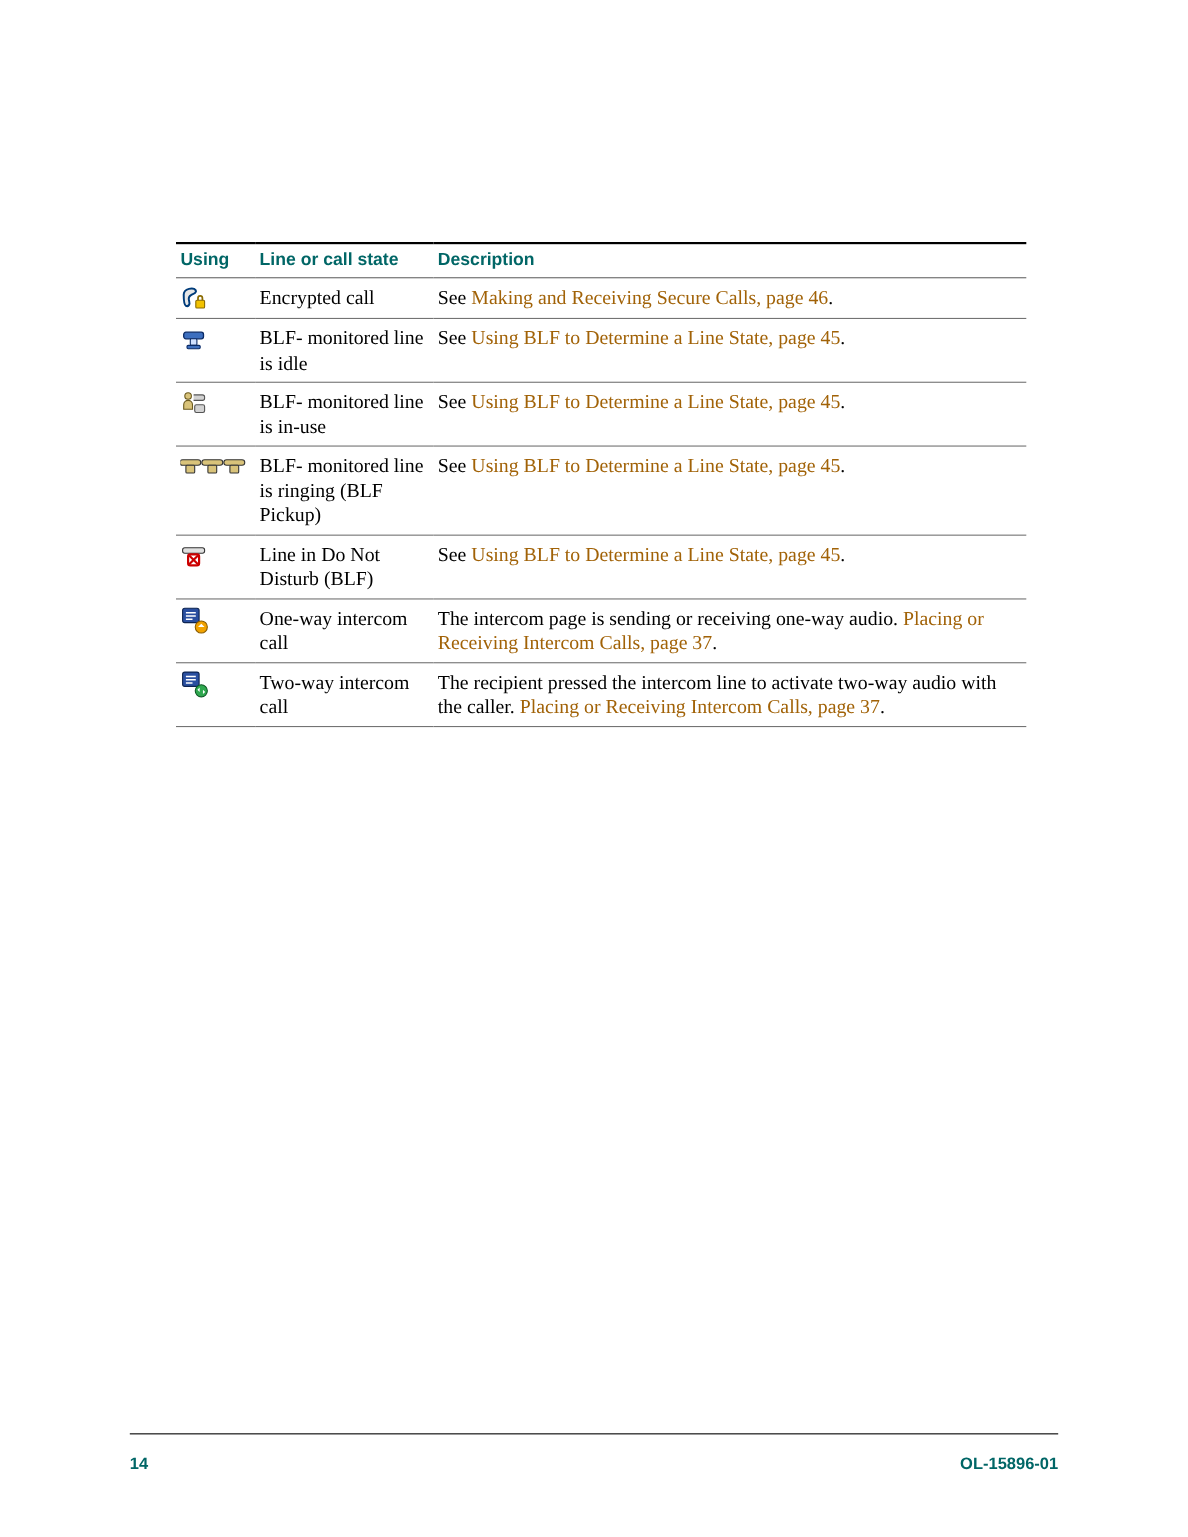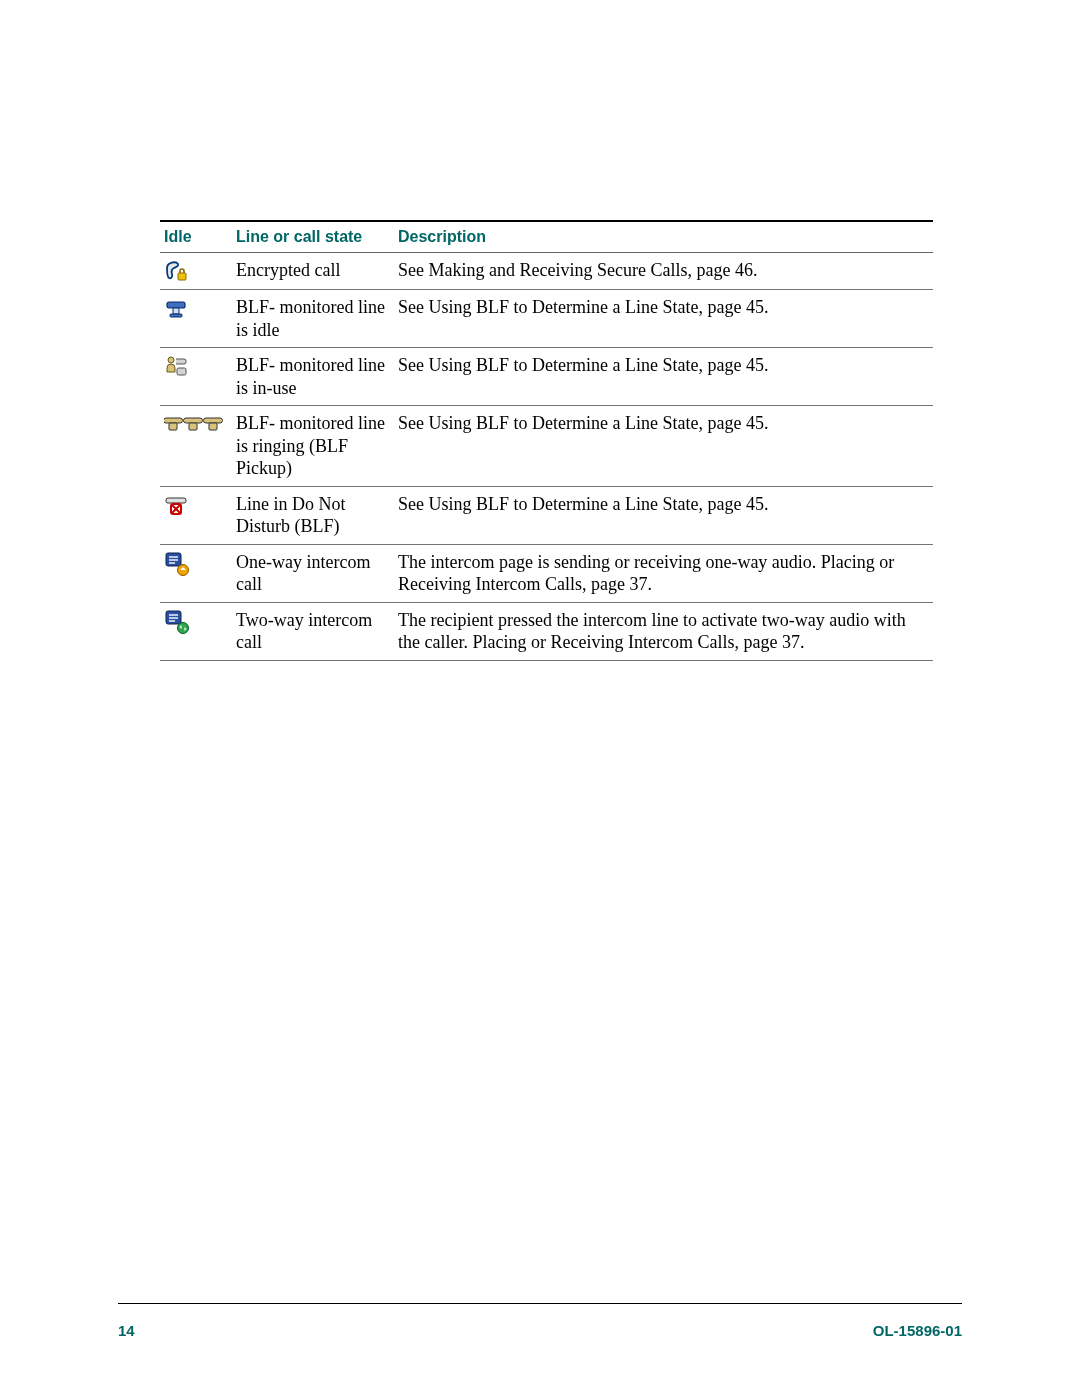--- a/index.html
+++ b/index.html
@@ -36,21 +36,21 @@
     font-size: 18px;
     line-height: 1.25;
     padding: 6px 8px 6px 4px;
     vertical-align: top;
     border-bottom: 1px solid #737373;
   }
   .col-icon   { width: 72px; }
   .col-state  { width: 162px; }
   .col-desc   { }
   a.xref {
-    color: #000000;
+    color: #a16207;
     text-decoration: none;
   }
   .footer {
     position: absolute;
     left: 118px;
     right: 118px;
     bottom: 58px;
     border-top: 1px solid #000;
     padding-top: 18px;
     font-family: Arial, Helvetica, sans-serif;
@@ -69,21 +69,21 @@
 <div class="page">
 
   <table class="state-table">
     <colgroup>
       <col class="col-icon">
         <col class="col-state">
         <col class="col-desc">
     </colgroup>
     <thead>
       <tr>
-        <th>Idle</th>
+        <th>Using</th>
         <th>Line or call state</th>
         <th>Description</th>
       </tr>
     </thead>
     <tbody>
 
       <tr>
         <td class="icon-cell">
           <span>
             <svg class="icon" width="24" height="24" viewBox="0 0 24 24">

